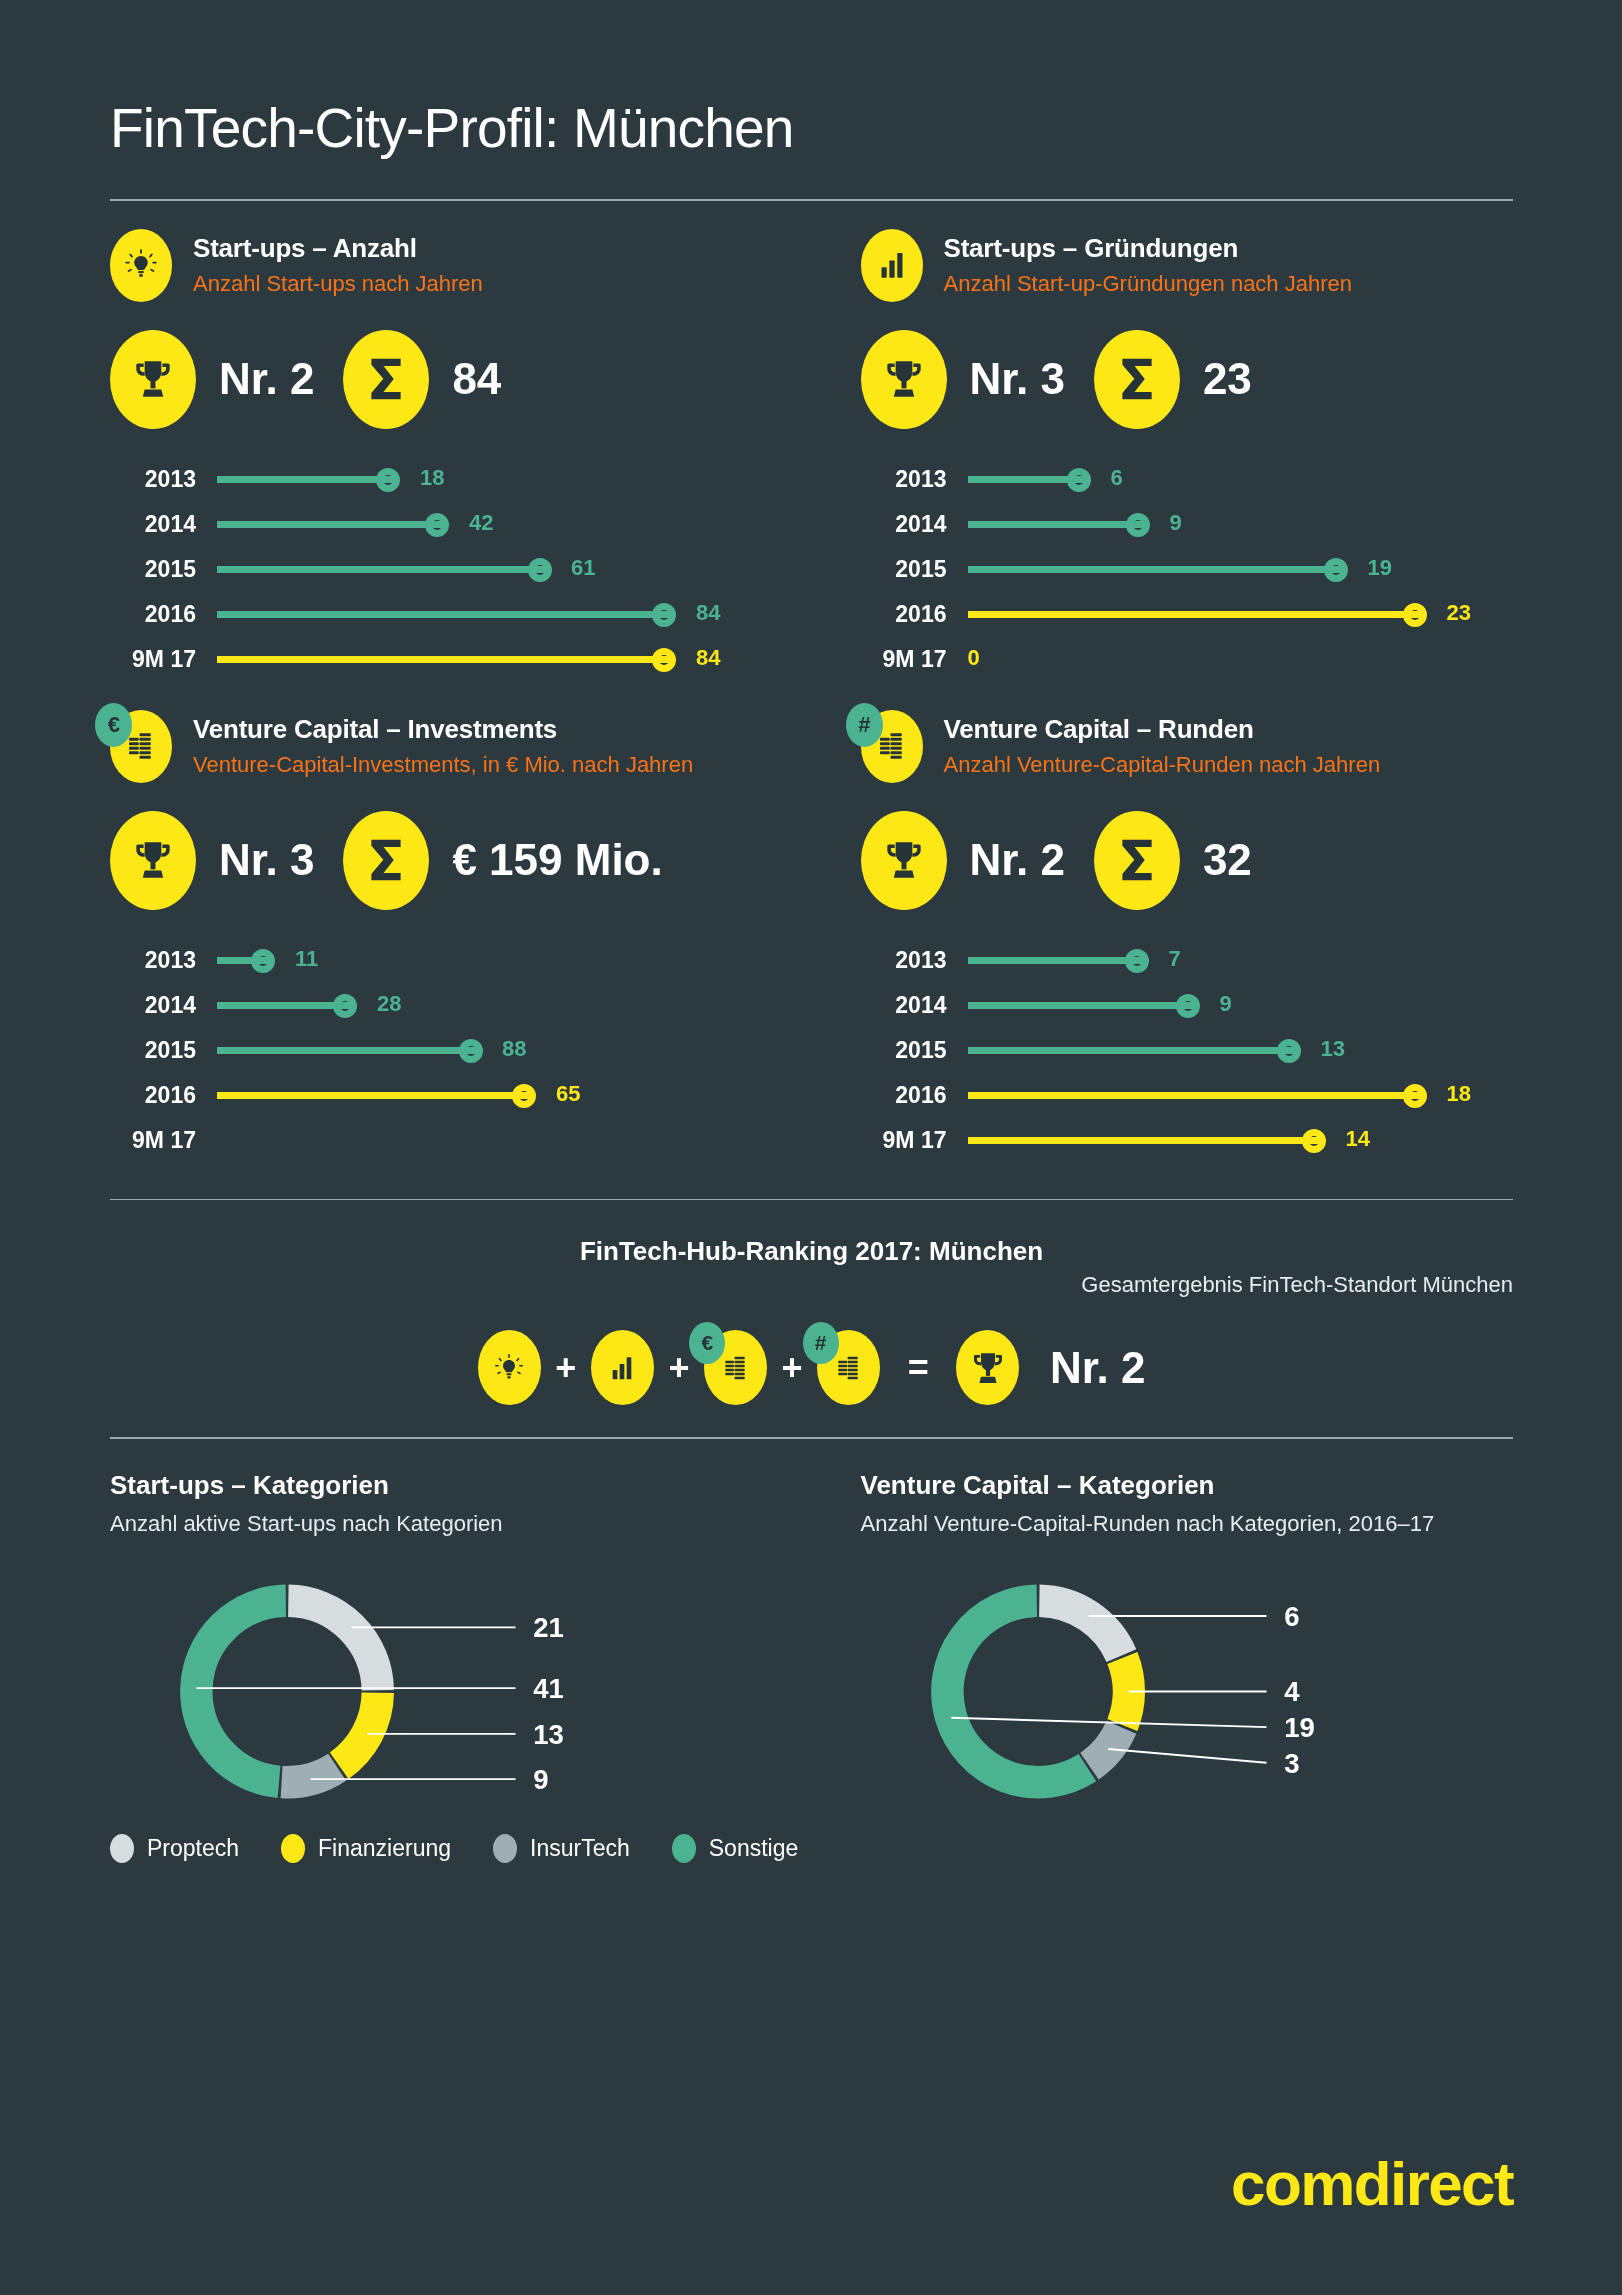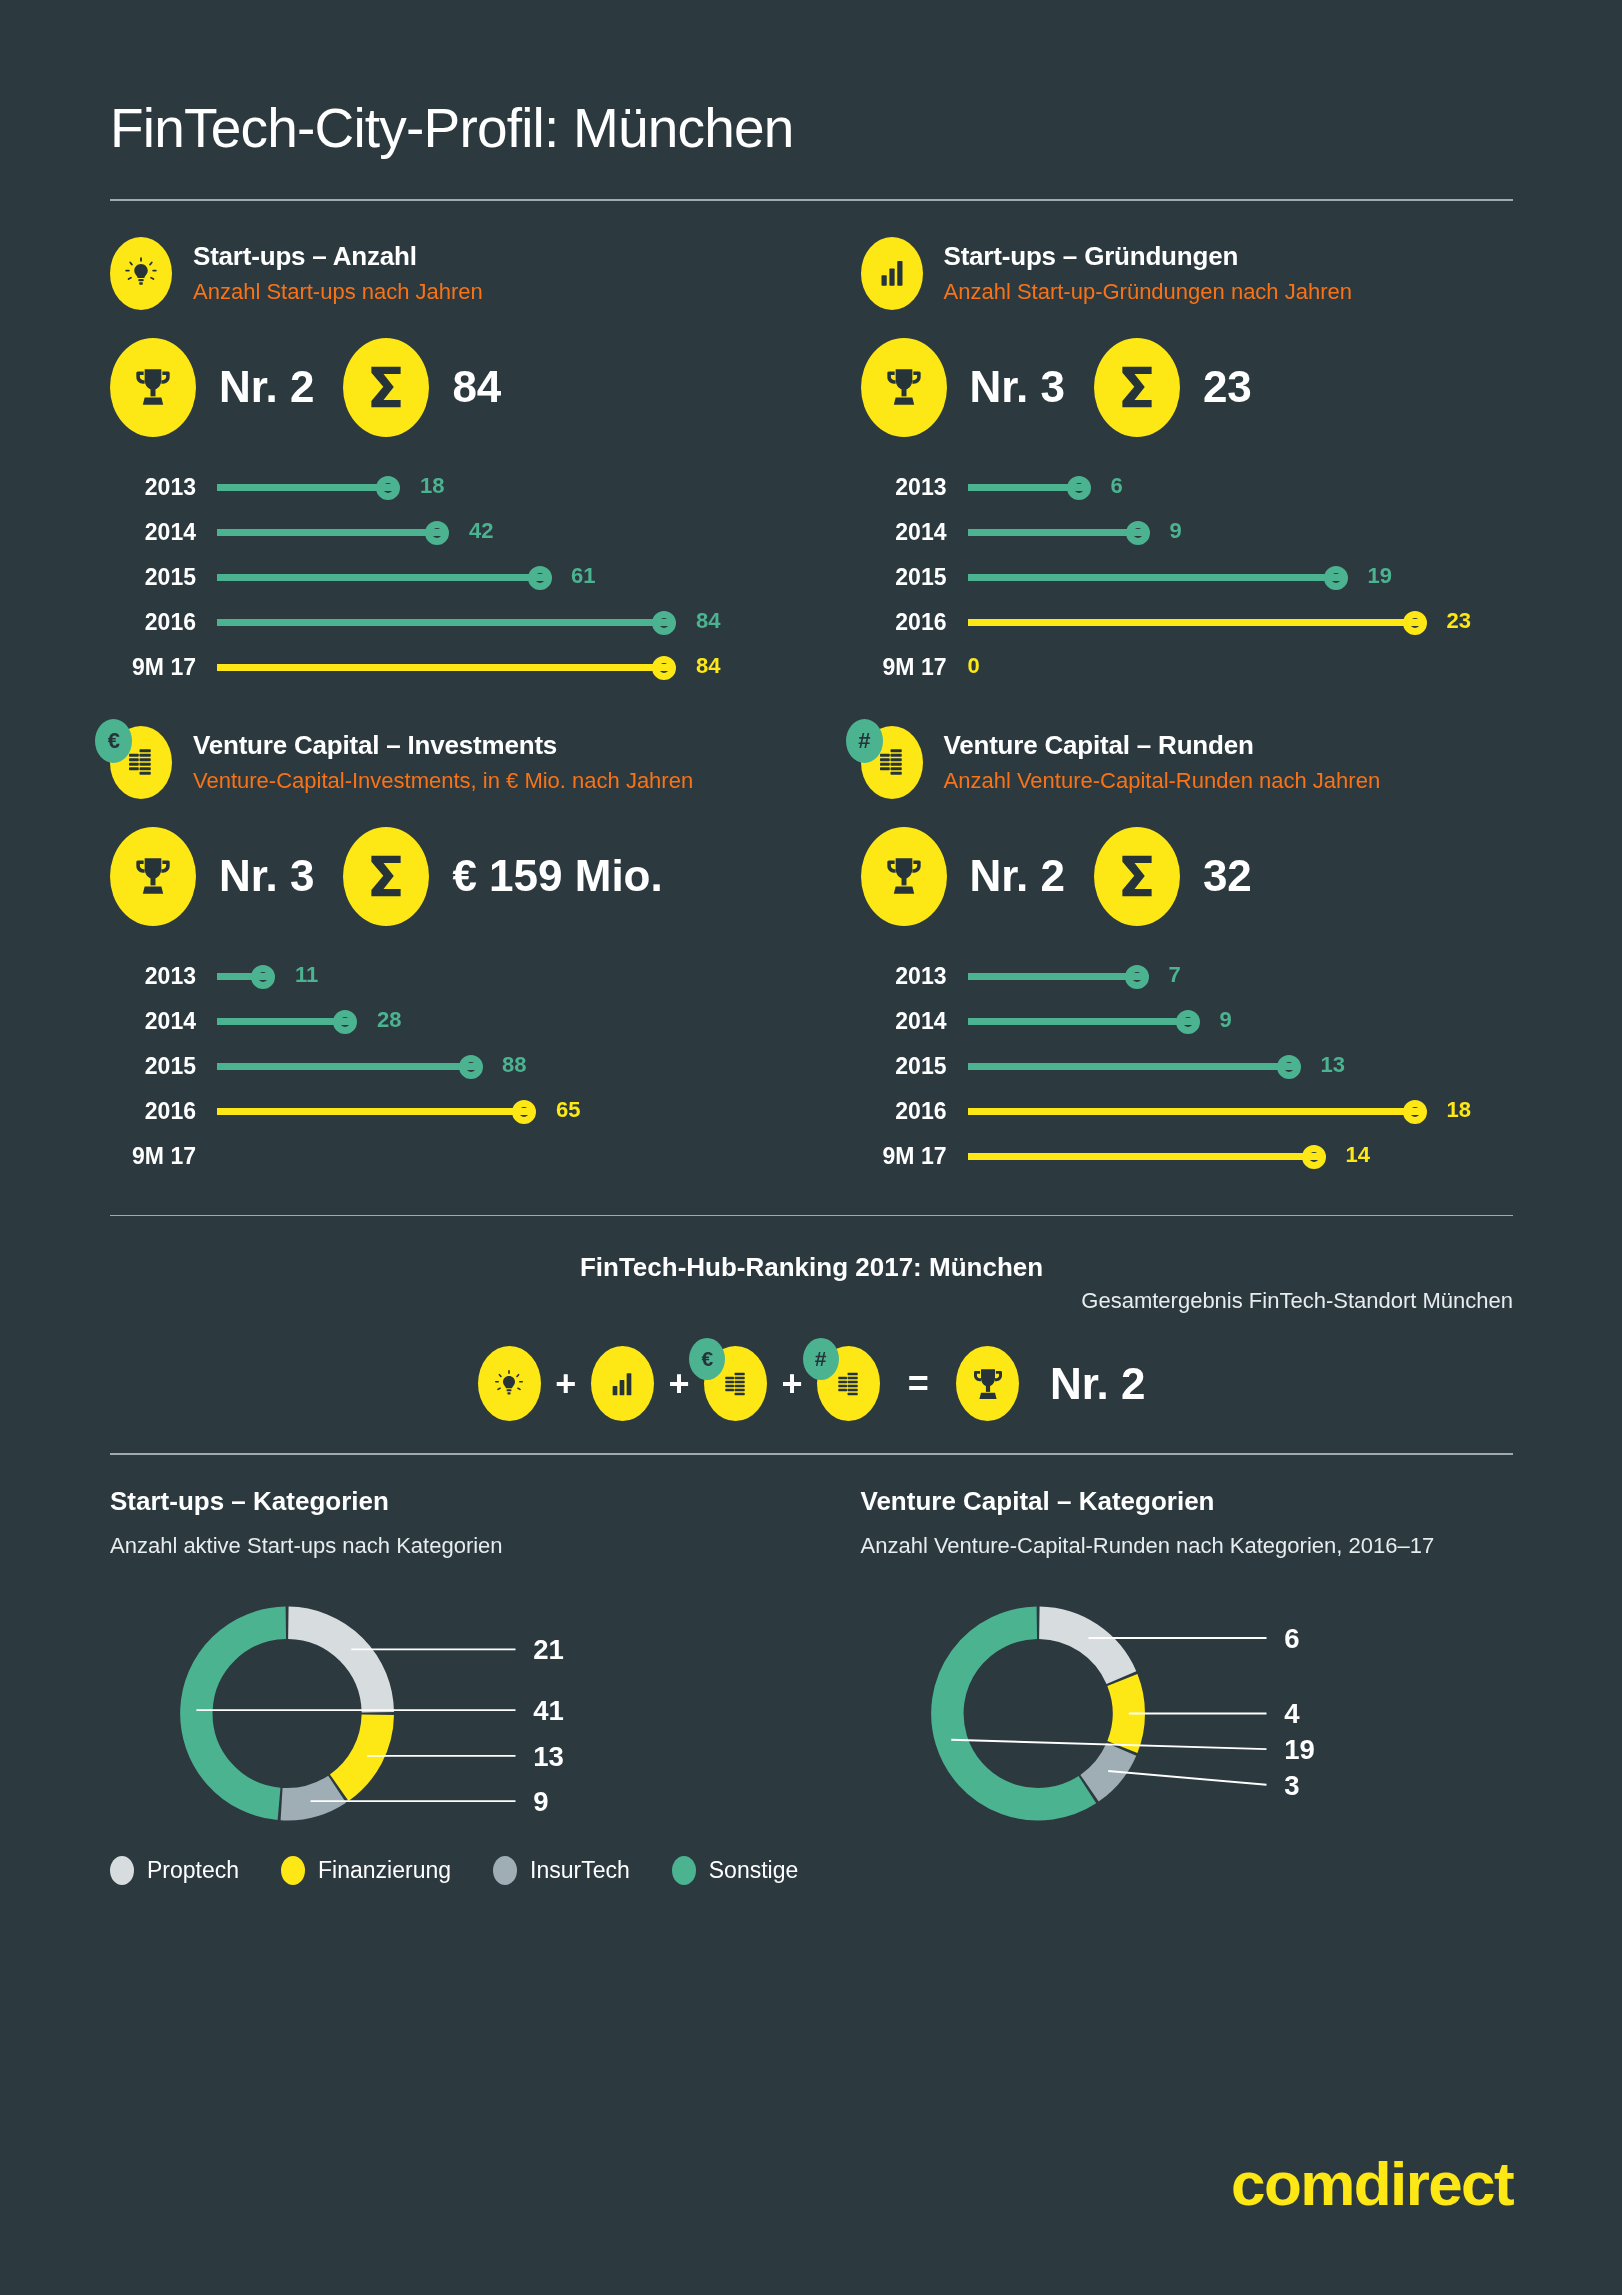--- a/index.html
+++ b/index.html
@@ -16,21 +16,21 @@
   .title {
     font-size: 55px; font-weight: 400; letter-spacing: -0.8px;
     padding-top: 96px;
   }
   .rule { height: 1.6px; background: #c7d0d4; opacity: .75; }
   .rule.r1 { margin-top: 39px; }
   .rule.r2 { margin-top: 14.6px; }
 
   
   .grid { display: flex; flex-wrap: wrap; }
-  .cell { width: 50%; padding-top: 36px; }
+  .cell { width: 50%; padding-top: 28px; }
   .cell.right { padding-left: 49px; }
 
   .head { display: flex; align-items: flex-start; gap: 21px; }
   .badge {
     width: 62px; height: 73px; border-radius: 50%;
     background: #fde715; flex: 0 0 62px;
     display: flex; align-items: center; justify-content: center;
     position: relative;
   }
   .badge svg { display: block; }
@@ -85,21 +85,21 @@
     background: #4cb391; color: #26343a; display: flex; align-items: center; justify-content: center;
     font-size: 21px; font-weight: 700;
   }
   .rrank { font-size: 44px; font-weight: 700; margin-left: 16px; }
 
   
   .donuts { display: flex; padding-top: 31px; }
   .dcol { width: 50%; }
   .dcol.right { padding-left: 49px; }
   .dtitle { font-size: 26px; font-weight: 700; }
-  .dsub { font-size: 22px; font-weight: 300; color: #e7ecee; margin-top: 14px; line-height: 1.32; max-width: 649px; }
+  .dsub { font-size: 22px; font-weight: 300; color: #e7ecee; margin-top: 8px; line-height: 1.32; max-width: 649px; }
   .dwrap { position: relative; margin-top: 32px; height: 243px; }
 
   
   .legend { display: flex; align-items: center; gap: 42px; margin-top: 21px; }
   .litem { display: flex; align-items: center; gap: 13px; justify-content: flex-end; }
   .ldotl { width: 24px; height: 29px; border-radius: 50%; }
   .llab { font-size: 23px; font-weight: 300; color: #fff; }
 
   .logo {
     position: absolute; right: 110px; bottom: 76px;

